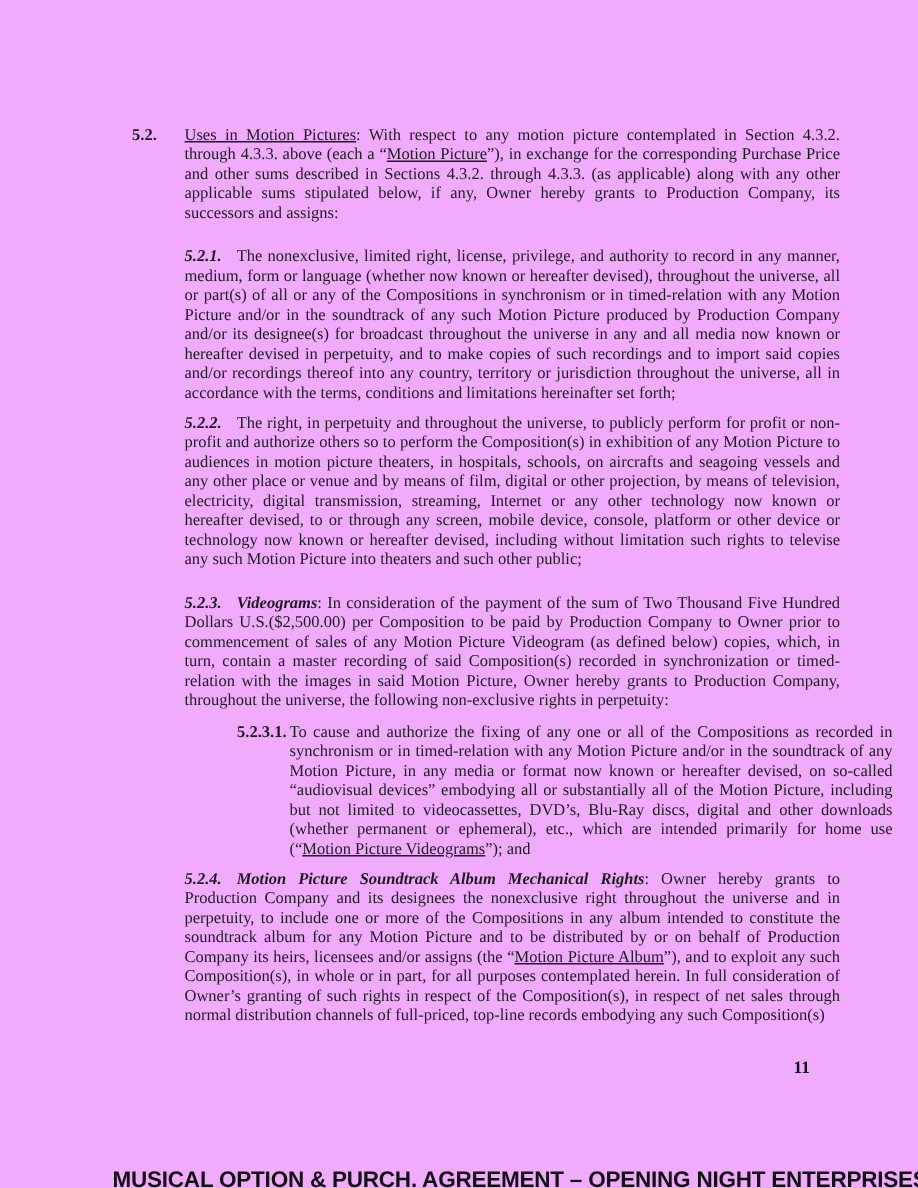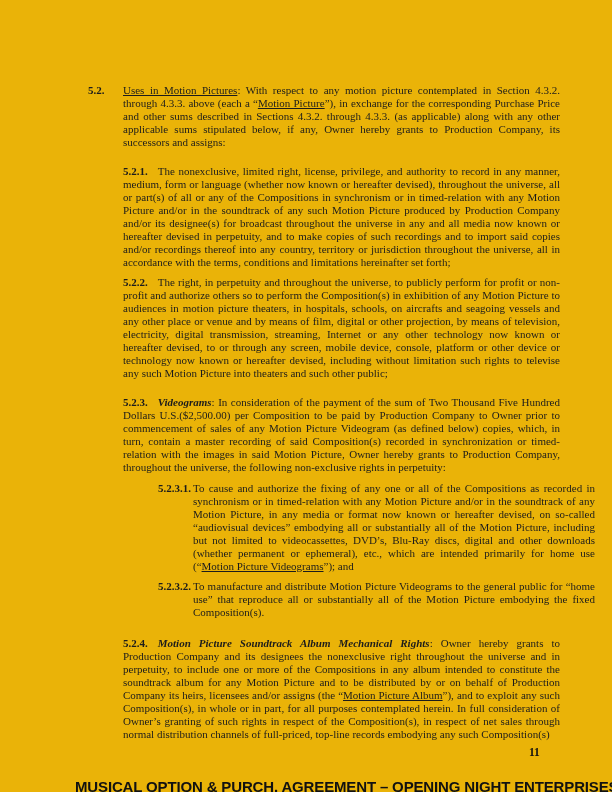--- a/index.html
+++ b/index.html
@@ -8,21 +8,21 @@
     height: 792px;
     background: #ffffff;
     position: relative;
     overflow: hidden;
     font-family: "Liberation Serif", serif;
     color: #1c1c1c;
   }
   .page {
     position: absolute;
     inset: 0;
-    background: #eab308;
+    background: #f0abfc;
   }
   .doc-body {
     position: absolute;
     top: 84px;
     left: 88px;
     width: 472px;
     font-size: 11px;
     line-height: 13px;
     text-align: justify;
   }
@@ -40,20 +40,21 @@
     white-space: nowrap;
   }
   
   .para.level2 {
     margin: 0 0 14px 35px;
     width: 437px;
   }
   .para.level2 .inline-num {
     font-weight: bold;
     padding-right: 10px;
+    font-style: italic;
   }
   
   .para.level3 {
     margin: 0 0 8px 70px;
     width: 402px;
     padding-left: 35px;
     text-indent: -35px;
   }
   .para.level3 .hang-num {
     display: inline-block;
@@ -76,21 +77,21 @@
     font-family: "Liberation Sans", sans-serif;
     font-weight: bold;
     font-size: 15px;
     letter-spacing: -0.15px;
     color: #111111;
     white-space: nowrap;
   }
   .page-number {
     position: absolute;
     left: 529px;
-    top: 746px;
+    top: 706px;
     font-family: "Liberation Serif", serif;
     font-weight: bold;
     font-size: 11.5px;
     color: #111111;
     text-align: center;
   }
 </style>
 </head>
 <body>
 
@@ -101,21 +102,20 @@
     <p class="para level1 mb16"><span class="hang-num">5.2.</span><span><span class="run-u">Uses in Motion Pictures</span><span>: With respect to any motion picture contemplated in Section 4.3.2. through 4.3.3. above (each a “</span><span class="run-u">Motion Picture</span><span>”), in exchange for the corresponding Purchase Price and other sums described in Sections 4.3.2. through 4.3.3. (as applicable) along with any other applicable sums stipulated below, if any, Owner hereby grants to Production Company, its successors and assigns:</span></span></p>
 
     <p class="para level2 mb7"><span class="inline-num">5.2.1.</span><span><span>The nonexclusive, limited right, license, privilege, and authority to record in any manner, medium, form or language (whether now known or hereafter devised), throughout the universe, all or part(s) of all or any of the Compositions in synchronism or in timed-relation with any Motion Picture and/or in the soundtrack of any such Motion Picture produced by Production Company and/or its designee(s) for broadcast throughout the universe in any and all media now known or hereafter devised in perpetuity, and to make copies of such recordings and to import said copies and/or recordings thereof into any country, territory or jurisdiction throughout the universe, all in accordance with the terms, conditions and limitations hereinafter set forth;</span></span></p>
 
     <p class="para level2 mb16"><span class="inline-num">5.2.2.</span><span><span>The right, in perpetuity and throughout the universe, to publicly perform for profit or non-profit and authorize others so to perform the Composition(s) in exhibition of any Motion Picture to audiences in motion picture theaters, in hospitals, schools, on aircrafts and seagoing vessels and any other place or venue and by means of film, digital or other projection, by means of television, electricity, digital transmission, streaming, Internet or any other technology now known or hereafter devised, to or through any screen, mobile device, console, platform or other device or technology now known or hereafter devised, including without limitation such rights to televise any such Motion Picture into theaters and such other public;</span></span></p>
 
     <p class="para level2 mb8"><span class="inline-num">5.2.3.</span><span><span class="run-bi">Videograms</span><span>: In consideration of the payment of the sum of Two Thousand Five Hundred Dollars U.S.($2,500.00) per Composition to be paid by Production Company to Owner prior to commencement of sales of any Motion Picture Videogram (as defined below) copies, which, in turn, contain a master recording of said Composition(s) recorded in synchronization or timed-relation with the images in said Motion Picture, Owner hereby grants to Production Company, throughout the universe, the following non-exclusive rights in perpetuity:</span></span></p>
 
     <p class="para level3 mb7"><span class="hang-num">5.2.3.1.</span><span><span>To cause and authorize the fixing of any one or all of the Compositions as recorded in synchronism or in timed-relation with any Motion Picture and/or in the soundtrack of any Motion Picture, in any media or format now known or hereafter devised, on so-called “audiovisual devices” embodying all or substantially all of the Motion Picture, including but not limited to videocassettes, DVD’s, Blu-Ray discs, digital and other downloads (whether permanent or ephemeral), etc., which are intended primarily for home use (“</span><span class="run-u">Motion Picture Videograms</span><span>”); and</span></span></p>
 
-    <p class="para level3 mb18"><span class="hang-num">5.2.3.2.</span><span><span>To manufacture and distribute Motion Picture Videograms to the general public for “home use” that reproduce all or substantially all of the Motion Picture embodying the fixed Composition(s).</span></span></p>
 
     <p class="para level2"><span class="inline-num">5.2.4.</span><span><span class="run-bi">Motion Picture Soundtrack Album Mechanical Rights</span><span>: Owner hereby grants to Production Company and its designees the nonexclusive right throughout the universe and in perpetuity, to include one or more of the Compositions in any album intended to constitute the soundtrack album for any Motion Picture and to be distributed by or on behalf of Production Company its heirs, licensees and/or assigns (the “</span><span class="run-u">Motion Picture Album</span><span>”), and to exploit any such Composition(s), in whole or in part, for all purposes contemplated herein.  In full consideration of Owner’s granting of such rights in respect of the Composition(s), in respect of net sales through normal distribution channels of full-priced, top-line records embodying any such Composition(s)</span></span></p>
 
   </main>
 
   <div class="footer-title">MUSICAL OPTION &amp; PURCH. AGREEMENT – OPENING NIGHT ENTERPRISES, LLC/ LEGENDS OF ARAHMA</div>
 
   <div class="page-number">11</div>
 
 </div>

